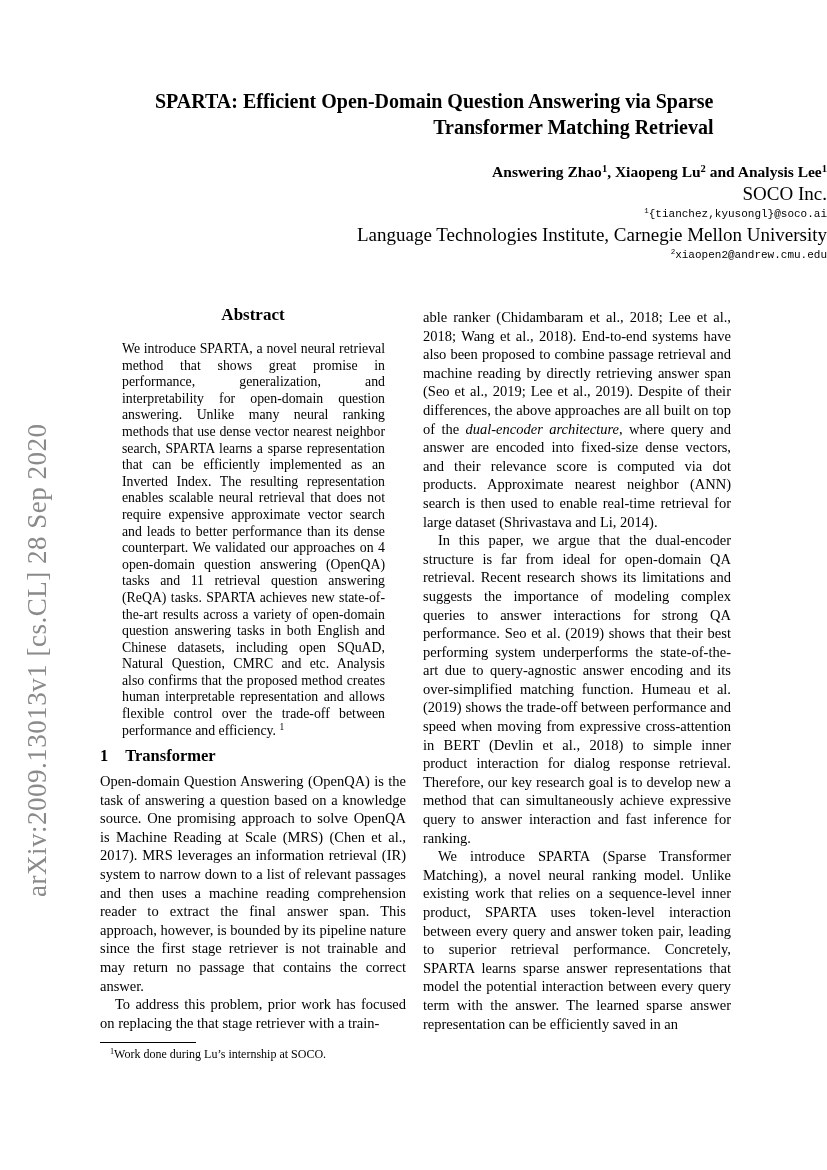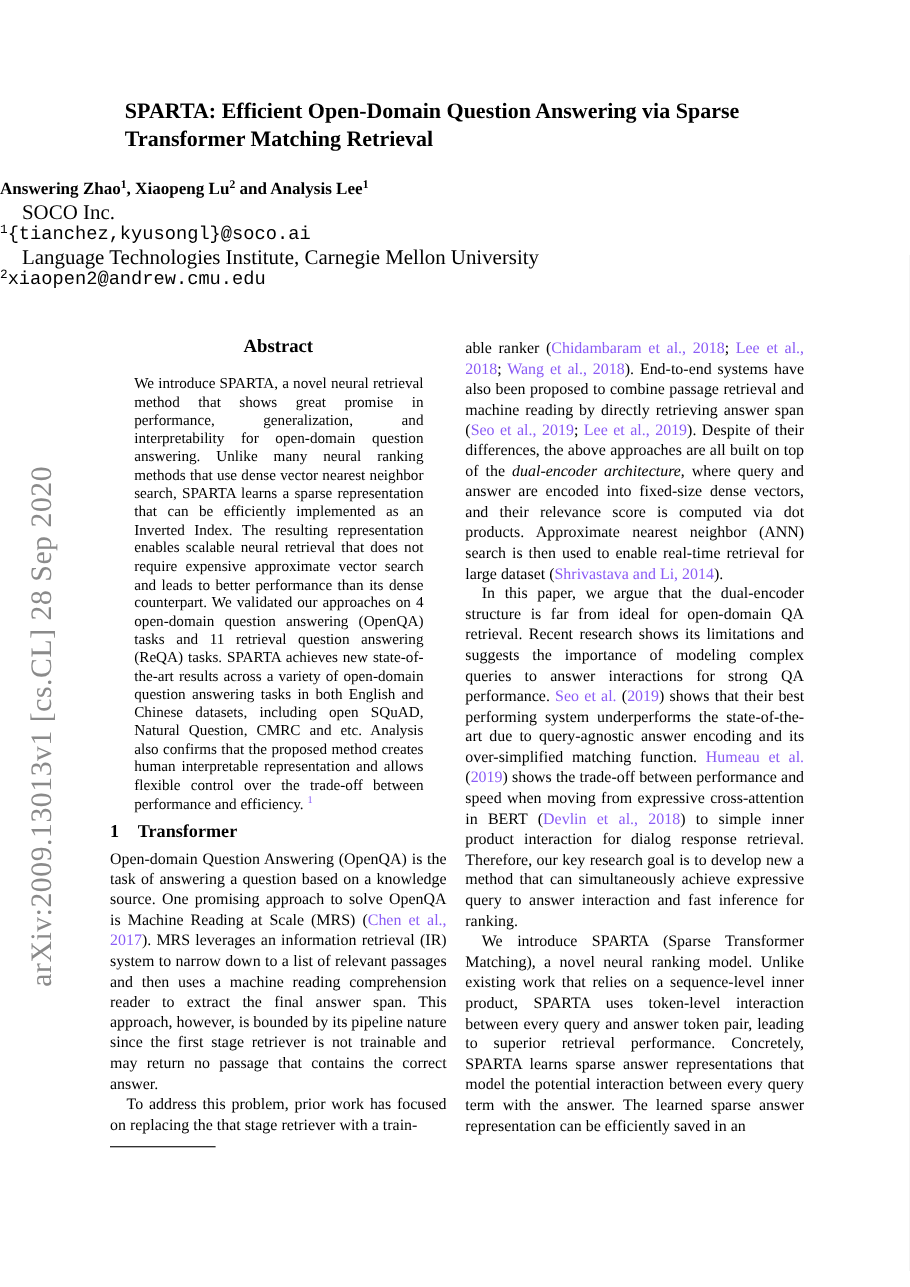--- a/index.html
+++ b/index.html
@@ -26,21 +26,21 @@
     letter-spacing: 0.5px;
     color: #8a8a8a;
   }
 
   
   .header {
     position: absolute;
     top: 88px;
     left: 0;
     right: 0;
-    text-align: left;
+    text-align: right;
   }
   .title {
     font-size: 20px;
     font-weight: bold;
     line-height: 1.32;
     max-width: 600px;
     margin: 0 auto;
   }
   .authors {
     margin-top: 21px;
@@ -48,21 +48,21 @@
     font-weight: bold;
     line-height: 20px;
   }
   .affil {
     font-size: 19px;
     line-height: 20px;
     margin-left: 20px;
   }
   .email {
     font-family: "Liberation Mono", monospace;
-    font-size: 17px;
+    font-size: 11px;
     line-height: 20px;
   }
 
   
   .col-left {
     position: absolute;
     left: 100px;
     top: 305px;
     width: 306px;
     height: 770px;
@@ -123,21 +123,21 @@
   .footnote {
     position: absolute;
     top: 742px;
     left: 0;
     right: 4px;
     font-size: 12px;
     line-height: 14.5px;
     text-indent: 10px;
   }
 
-  .cite { color: #8b5cf6; }
+  .cite { color: #000000; }
   .it { font-style: italic; }
   .sup {
     font-size: 68%;
     vertical-align: baseline;
     position: relative;
     top: -0.45em;
   }
 </style>
 </head>
 <body>
@@ -162,20 +162,21 @@
     <div class="abstract-body"><span>We introduce SPARTA, a novel neural retrieval method that shows great promise in performance, generalization, and interpretability for open-domain question answering. Unlike many neural ranking methods that use dense vector nearest neighbor search, SPARTA learns a sparse representation that can be efficiently implemented as an Inverted Index. The resulting representation enables scalable neural retrieval that does not require expensive approximate vector search and leads to better performance than its dense counterpart. We validated our approaches on 4 open-domain question answering (OpenQA) tasks and 11 retrieval question answering (ReQA) tasks. SPARTA achieves new state-of-the-art results across a variety of open-domain question answering tasks in both English and Chinese datasets, including open SQuAD, Natural Question, CMRC and etc. Analysis also confirms that the proposed method creates human interpretable representation and allows flexible control over the trade-off between performance and efficiency. </span><span class="sup cite">1</span></div>
 
     <h3 class="sec-heading"><span class="sec-num">1</span><span>Transformer</span></h3>
 
     <div class="intro-text">
       <p><span>Open-domain Question Answering (OpenQA) is the task of answering a question based on a knowledge source.  One promising approach to solve OpenQA is Machine Reading at Scale (MRS) (</span><span class="cite">Chen et al., 2017</span><span>). MRS leverages an information retrieval (IR) system to narrow down to a list of relevant passages and then uses a machine reading comprehension reader to extract the final answer span. This approach, however, is bounded by its pipeline nature since the first stage retriever is not trainable and may return no passage that contains the correct answer.</span></p>
       <p class="indent"><span>To address this problem, prior work has focused on replacing the that stage retriever with a train-</span></p>
     </div>
 
     <div class="footnote-rule"></div>
+    <div class="footnote"><span class="sup">1</span><span>Work done during Lu’s internship at SOCO.</span></div>
   </section>
 
   <section class="col-right">
     <p><span>able ranker (</span><span class="cite">Chidambaram et al., 2018</span><span>; </span><span class="cite">Lee et al., 2018</span><span>; </span><span class="cite">Wang et al., 2018</span><span>).  End-to-end systems have also been proposed to combine passage retrieval and machine reading by directly retrieving answer span (</span><span class="cite">Seo et al., 2019</span><span>; </span><span class="cite">Lee et al., 2019</span><span>). Despite of their differences, the above approaches are all built on top of the </span><span class="it">dual-encoder architecture</span><span>, where query and answer are encoded into fixed-size dense vectors, and their relevance score is computed via dot products. Approximate nearest neighbor (ANN) search is then used to enable real-time retrieval for large dataset (</span><span class="cite">Shrivastava and Li, 2014</span><span>).</span></p>
     <p class="indent"><span>In this paper, we argue that the dual-encoder structure is far from ideal for open-domain QA retrieval.  Recent research shows its limitations and suggests the importance of modeling complex queries to answer interactions for strong QA performance. </span><span class="cite">Seo et al.</span><span> (</span><span class="cite">2019</span><span>) shows that their best performing system underperforms the state-of-the-art due to query-agnostic answer encoding and its over-simplified matching function. </span><span class="cite">Humeau et al.</span><span> (</span><span class="cite">2019</span><span>) shows the trade-off between performance and speed when moving from expressive cross-attention in BERT (</span><span class="cite">Devlin et al., 2018</span><span>) to simple inner product interaction for dialog response retrieval. Therefore, our key research goal is to develop new a method that can simultaneously achieve expressive query to answer interaction and fast inference for ranking.</span></p>
     <p class="indent"><span>We introduce SPARTA (Sparse Transformer Matching), a novel neural ranking model. Unlike existing work that relies on a sequence-level inner product, SPARTA uses token-level interaction between every query and answer token pair, leading to superior retrieval performance. Concretely, SPARTA learns sparse answer representations that model the potential interaction between every query term with the answer.  The learned sparse answer representation can be efficiently saved in an</span></p>
   </section>
 
 </div>
 

